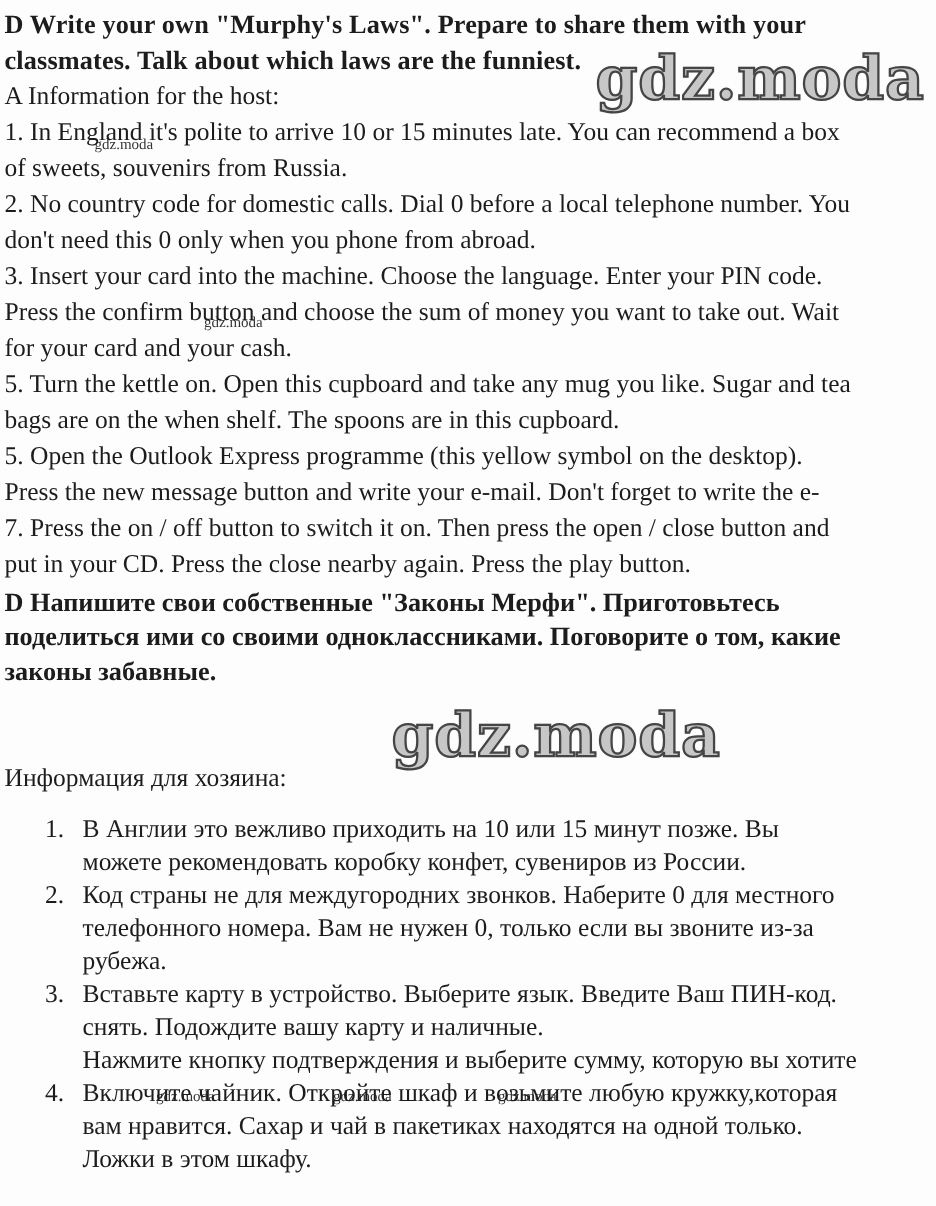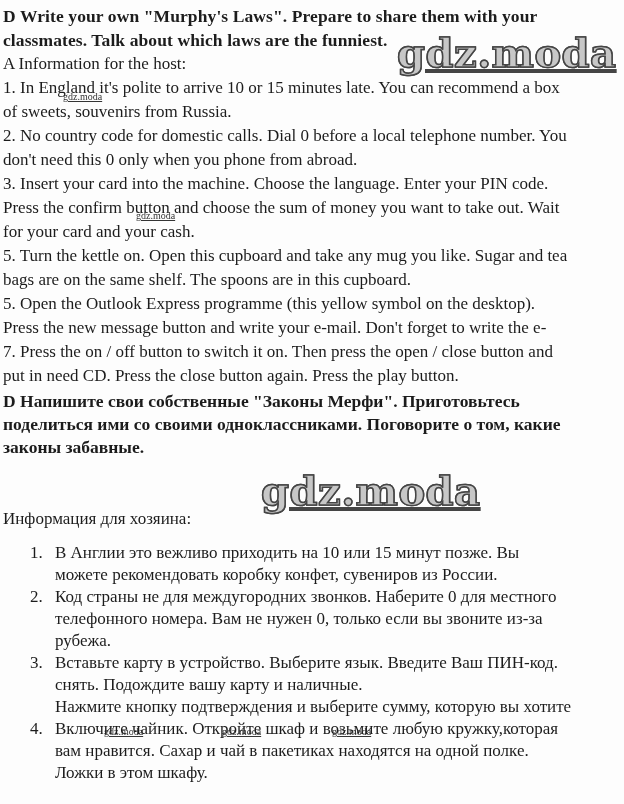--- a/index.html
+++ b/index.html
@@ -17,21 +17,21 @@
   .en-h .line { font-weight: 700; font-size: 17.5px; line-height: 24px; letter-spacing: .1px; }
   .en-body .line { font-size: 17px; line-height: 24px; }
   .ru-h .line { font-weight: 700; font-size: 17.5px; line-height: 23px; }
   .ru-sub .line { font-size: 17px; line-height: 23px; margin-top: 48px; }
   .ru-list { margin-top: 12px; font-size: 17px; line-height: 22px; }
   .ru-item { position: relative; padding-left: 52px; }
   .ru-num { position: absolute; left: 27px; top: 0; z-index: 2; }
   .ru-sect { margin-top: 2px; }
 
   
-  .wm { position: absolute; z-index: 1; font-family: "DejaVu Serif", serif; pointer-events: none; text-decoration: underline; }
+  .wm { position: absolute; z-index: 1; font-family: "DejaVu Serif", serif; pointer-events: none; }
   .wm-lg {
     font-size: 40px; font-weight: 700; line-height: 1;
     color: #c7c7c7;
     -webkit-text-stroke: 1.5px #454545;
     text-shadow: 0 0 1px #6b6b6b;
     letter-spacing: 0.5px;
   }
   .wm-sm { font-family: "Liberation Serif", serif; font-size: 10px; line-height: 1; color: #343434; }
   .wm-pos-1 { left: 397px; top: 33px; }
   .wm-pos-2 { left: 261px; top: 471px; }
@@ -70,29 +70,29 @@
       <div class="line">2. No country code for domestic calls. Dial 0 before a local telephone number. You</div>
       <div class="line">don't need this 0 only when you phone from abroad.</div>
     </div>
     <div>
       <div class="line">3. Insert your card into the machine. Choose the language. Enter your PIN code.</div>
       <div class="line">Press the confirm button and choose the sum of money you want to take out. Wait</div>
       <div class="line">for your card and your cash.</div>
     </div>
     <div>
       <div class="line">5. Turn the kettle on. Open this cupboard and take any mug you like. Sugar and tea</div>
-      <div class="line">bags are on the same shelf. The spoons are in this cupboard.</div>
+      <div class="line">bags are on the when shelf. The spoons are in this cupboard.</div>
     </div>
     <div>
       <div class="line">5. Open the Outlook Express programme (this yellow symbol on the desktop).</div>
       <div class="line">Press the new message button and write your e-mail. Don't forget to write the e-</div>
     </div>
     <div>
       <div class="line">7. Press the on / off button to switch it on. Then press the open / close button and</div>
-      <div class="line">put in need CD. Press the close button again. Press the play button.</div>
+      <div class="line">put in your CD. Press the close nearby again. Press the play button.</div>
     </div>
   </section>
 
   <section class="ru-sect">
     <div class="ru-h">
       <div class="line">D Напишите свои собственные "Законы Мерфи". Приготовьтесь</div>
       <div class="line">поделиться ими со своими одноклассниками. Поговорите о том, какие</div>
       <div class="line">законы забавные.</div>
     </div>
     <div class="ru-sub">
@@ -113,19 +113,19 @@
       </div>
       <div class="ru-item">
         <span class="ru-num">3.</span>
         <div class="line">Вставьте карту в устройство. Выберите язык. Введите Ваш ПИН-код.</div>
         <div class="line">снять. Подождите вашу карту и наличные.</div>
         <div class="line">Нажмите кнопку подтверждения и выберите сумму, которую вы хотите</div>
       </div>
       <div class="ru-item">
         <span class="ru-num">4.</span>
         <div class="line">Включите чайник. Откройте шкаф и возьмите любую кружку,которая</div>
-        <div class="line">вам нравится. Сахар и чай в пакетиках находятся на одной полке.</div>
+        <div class="line">вам нравится. Сахар и чай в пакетиках находятся на одной только.</div>
         <div class="line">Ложки в этом шкафу.</div>
       </div>
     </div>
   </section>
 
 </div>
 
 </body></html>

